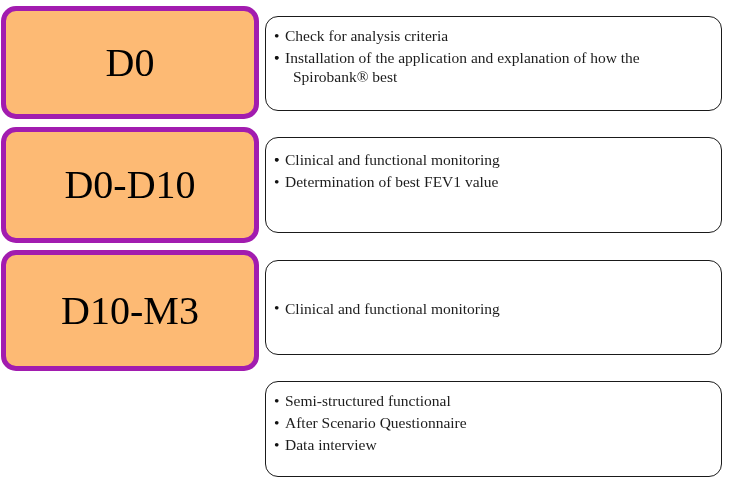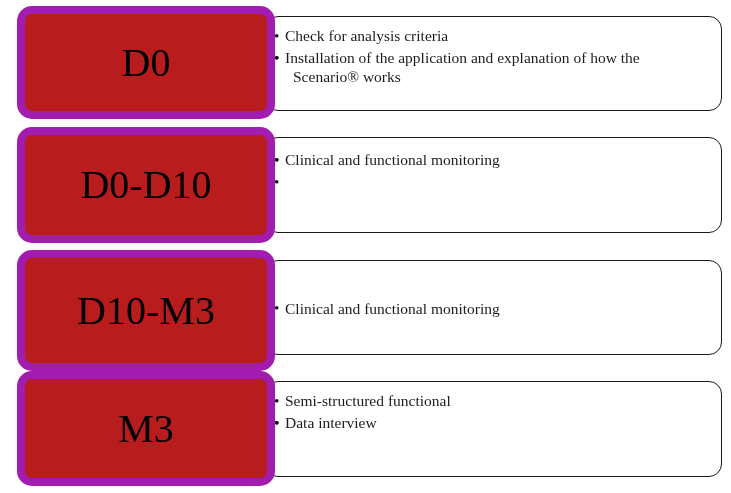--- a/index.html
+++ b/index.html
@@ -22,27 +22,27 @@
 
   .row {
     position: absolute;
     left: 0;
     width: 731px;
   }
 
   
   .stage-box {
     position: absolute;
-    left: 17px;
+    left: 1px;
     top: 0;
     width: 258px;
     box-sizing: border-box;
-    border: 8px solid #a21caf;
+    border: 5px solid #a21caf;
     border-radius: 15px;
-    background: #b91c1c;
+    background: #fdba74;
     display: flex;
     align-items: center;
     justify-content: center;
     z-index: 2;
   }
   .stage-label {
     font-family: "Liberation Serif", "DejaVu Serif", serif;
     font-size: 40px;
     line-height: 1;
     color: #000000;
@@ -124,21 +124,21 @@
           <li class="bullet-item">
             <span class="dot">•</span>
             <span class="txt">Check for analysis criteria</span>
           </li>
           <li class="bullet-item">
             <span class="dot">•</span>
           </li>
           <li class="bullet-item">
             <span class="dot">•</span>
             <span class="txt">Installation of the application and explanation of how the</span>
-            <span class="cont">Scenario® works</span>
+            <span class="cont">Spirobank® best</span>
           </li>
         </ul>
       </div>
     </div>
   </div>
 
   <div class="row" style="top:127px;height:116px;">
     <div class="stage-box" style="height:116px;">
       <span class="stage-label">D0-D10</span>
     </div>
@@ -147,20 +147,21 @@
         <ul class="bullet-list">
           <li class="bullet-item">
             <span class="dot">•</span>
           </li>
           <li class="bullet-item">
             <span class="dot">•</span>
             <span class="txt">Clinical and functional monitoring</span>
           </li>
           <li class="bullet-item">
             <span class="dot">•</span>
+            <span class="txt">Determination of best FEV1 value</span>
           </li>
         </ul>
       </div>
     </div>
   </div>
 
   <div class="row" style="top:250px;height:115px;">
     <div class="stage-box" style="height:121px;">
       <span class="stage-label">D10-M3</span>
     </div>
@@ -170,32 +171,30 @@
           <li class="bullet-item">
             <span class="dot">•</span>
             <span class="txt">Clinical and functional monitoring</span>
           </li>
         </ul>
       </div>
     </div>
   </div>
 
   <div class="row" style="top:371px;height:115px;">
-    <div class="stage-box" style="height:115px;">
-      <span class="stage-label">M3</span>
-    </div>
     <div class="detail-box" style="top:10px;height:96px;">
       <div class="detail-inner top">
         <ul class="bullet-list">
           <li class="bullet-item">
             <span class="dot">•</span>
             <span class="txt">Semi-structured functional</span>
           </li>
           <li class="bullet-item">
             <span class="dot">•</span>
+            <span class="txt">After Scenario Questionnaire</span>
           </li>
           <li class="bullet-item">
             <span class="dot">•</span>
             <span class="txt">Data interview</span>
           </li>
         </ul>
       </div>
     </div>
   </div>
 

